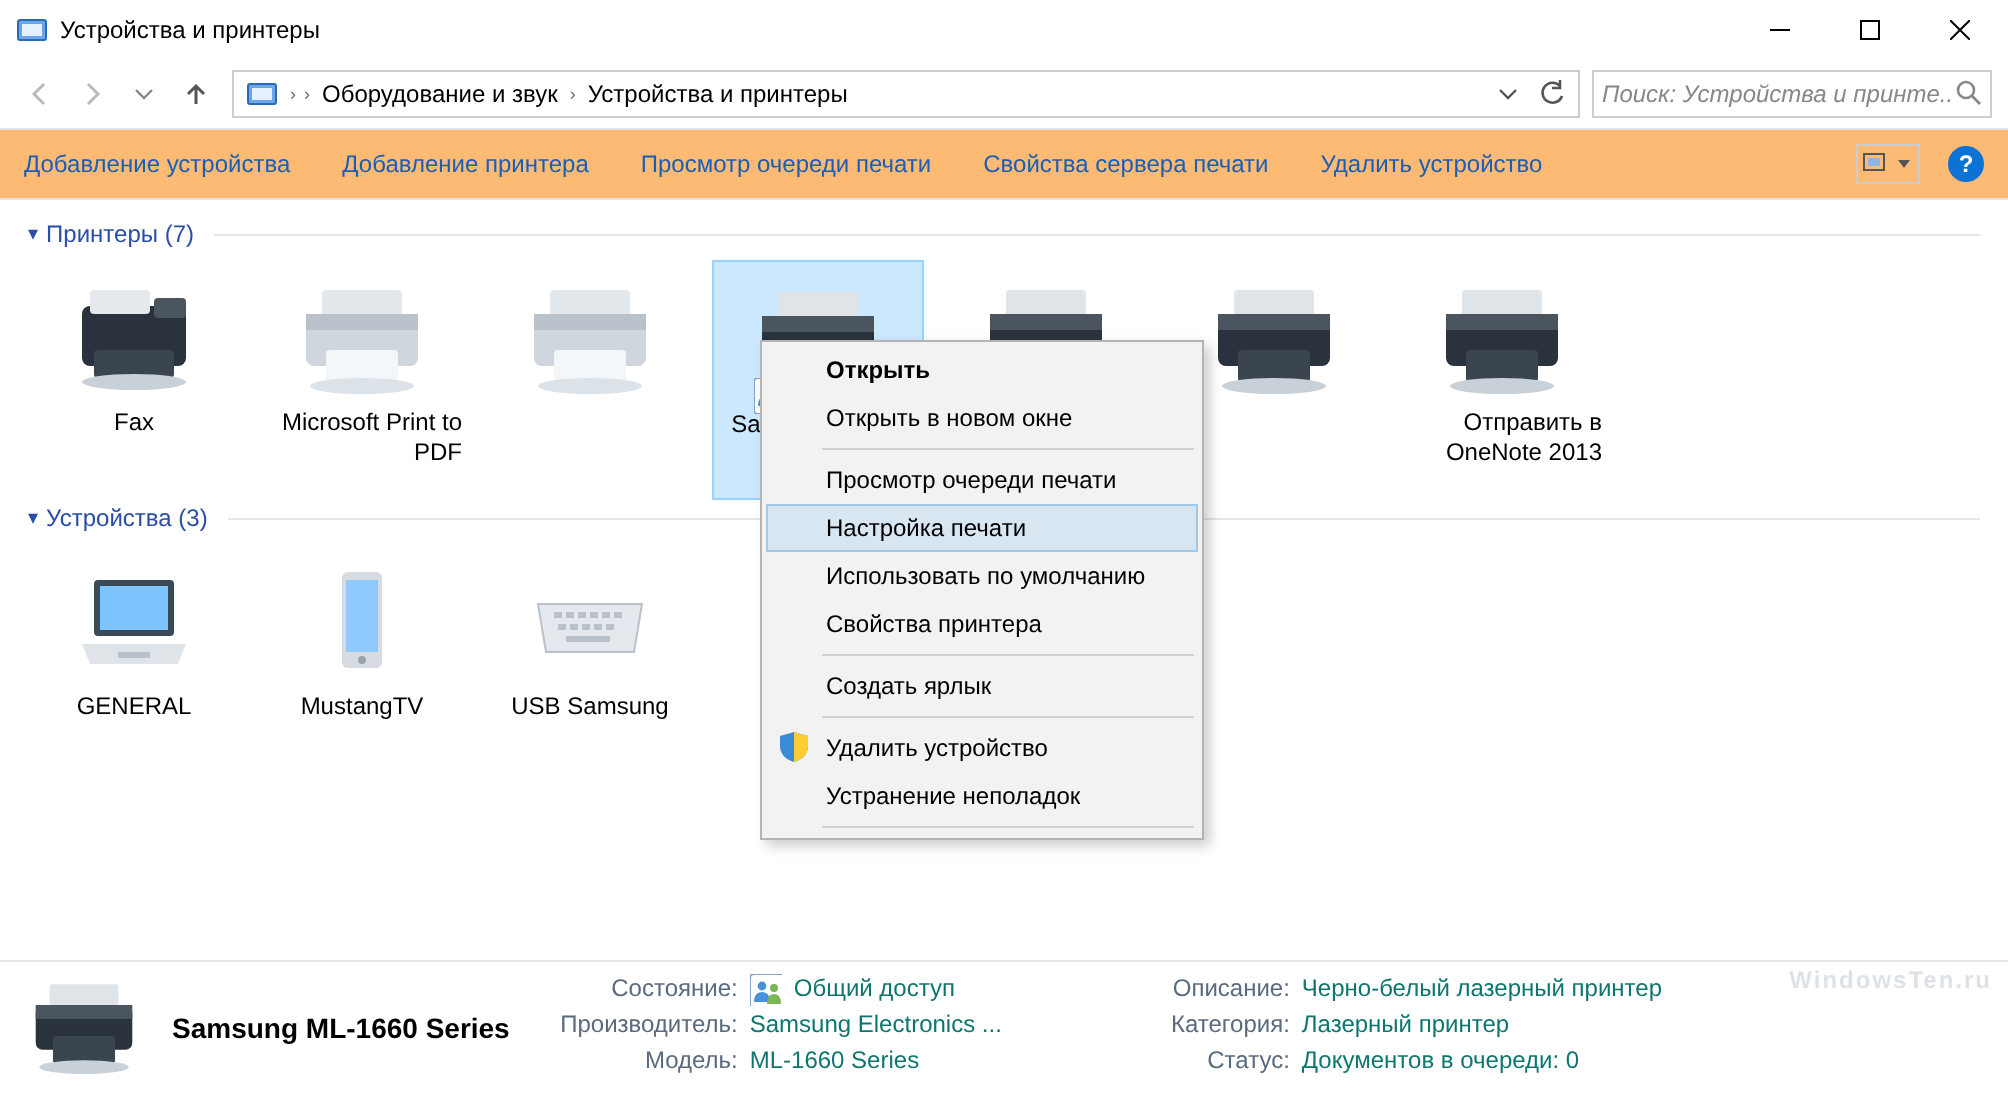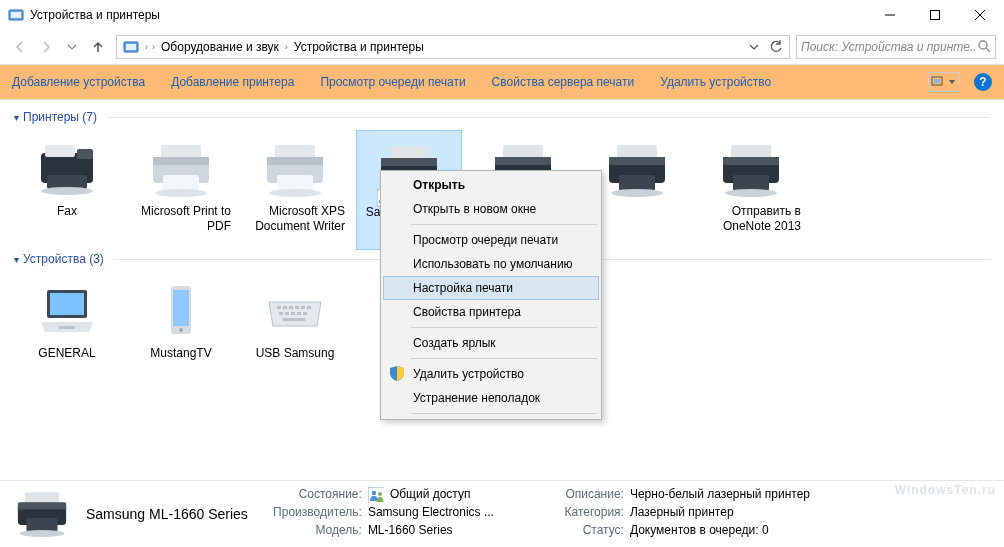--- a/index.html
+++ b/index.html
@@ -52,26 +52,26 @@
   .ctx { position: absolute; left: 380px; top: 70px; width: 222px; background: #f2f2f2; border: 1px solid #b4b4b4; box-shadow: 3px 3px 6px rgba(0,0,0,.2); padding: 2px; font-size: 12px; z-index: 10; }
   .ctx-item { padding: 5px 10px 5px 30px; position: relative; }
   .ctx-item.bold { font-weight: 600; }
   .ctx-item.hover { background: #d8e6f2; border: 1px solid #a0c8e8; padding: 4px 9px 4px 29px; }
   .ctx-sep { height: 1px; background: #d0d0d0; margin: 3px 2px 3px 28px; }
   .ctx-icon { position:absolute; left:6px; top:3px; width:16px; height:16px; }
 
   
   .footer { height: 67px; border-top: 1px solid #e5e5e5; display: flex; padding: 6px 12px; gap: 14px; background: #fff; }
   .footer .thumb { width: 60px; height: 50px; }
-  .footer .col0 { display:flex; flex-direction:column; justify-content:center; }
+  .footer .col0 { display:flex; flex-direction:column; justify-content:center;font-weight:bold; }
   .footer .name { font-size: 14px; color: #000; white-space: nowrap; }
-  .footer .props { display: grid; grid-template-columns: auto auto; grid-auto-rows: 18px; column-gap: 30px; }
+  .footer .props { display: grid; grid-template-columns: auto auto; grid-auto-rows: 18px; column-gap: 44px; }
   .footer .prop { display: flex; gap: 6px; }
   .footer .prop .k { color: #5a6b7d; text-align: right; min-width: 100px; }
-  .footer .prop .v { color: #000000; }
+  .footer .prop .v { color: #0f766e; }
 
   .watermark { position: absolute; right: 8px; bottom: 50px; font-size: 12px; color: rgba(120,140,160,.25); font-weight: 600; letter-spacing: 1px; pointer-events:none; }
 </style>
 </head>
 <body>
 
 <svg width="0" height="0" style="position:absolute">
   <defs>
 
     <g id="ico-printer">
@@ -272,21 +272,20 @@
           </svg>
         </span>
       <span class="lbl">Microsoft Print to PDF</span>
     </div>
     <div class="tile">
       <span class="ic">
           <svg width="64" height="58">
             <use href="#ico-printer"></use>
           </svg>
         </span>
-      <span class="lbl">Microsoft XPS Document Writer</span>
     </div>
     <div class="tile selected">
       <span class="ic">
           <svg width="64" height="58">
             <use href="#ico-printer-dark"></use>
           </svg>
         </span>
       <span class="badge-shared"><svg width="18" height="18">
             <use href="#ico-shared"></use>
           </svg></span>
@@ -348,22 +347,22 @@
         </span>
       <span class="lbl">USB Samsung</span>
     </div>
   </div>
 
   <div class="ctx">
     <div class="ctx-item bold">Открыть</div>
     <div class="ctx-item">Открыть в новом окне</div>
     <div class="ctx-sep"></div>
     <div class="ctx-item">Просмотр очереди печати</div>
+    <div class="ctx-item hover">Настройка печати</div>
     <div class="ctx-item">Использовать по умолчанию</div>
-    <div class="ctx-item hover">Настройка печати</div>
     <div class="ctx-item">Свойства принтера</div>
     <div class="ctx-sep"></div>
     <div class="ctx-item">Создать ярлык</div>
     <div class="ctx-sep"></div>
     <div class="ctx-item">
       <span class="ctx-icon"><svg width="16" height="16">
             <use href="#ico-shield"></use>
           </svg></span>
       <span>Удалить устройство</span>
     </div>

